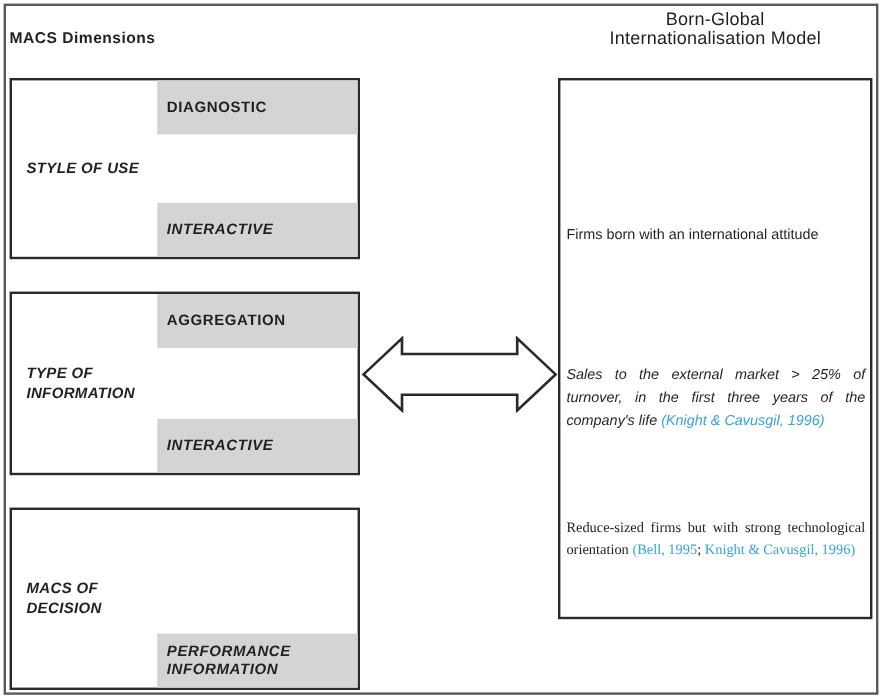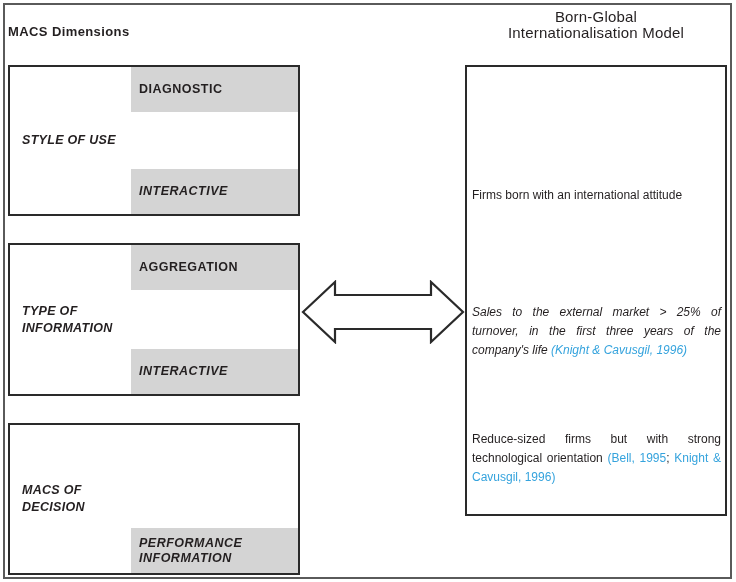--- a/index.html
+++ b/index.html
@@ -49,21 +49,21 @@
   .rightbox{
     position:absolute;left:465px;top:65px;width:262px;height:451px;
     border:2px solid var(--box_border);background:#fff;box-sizing:border-box;
   }
   .para{
     position:absolute;left:5px;right:4px;
     font-size:12px;line-height:19px;text-align:justify;
   }
   .para-1{top:119px;}
   .para-2{top:236px;font-style:italic;}
-  .para-3{top:363px;}
+  .para-3{top:363px;font-family:Liberation Serif, serif;}
   .seg-dark{color:var(--text_dark);}
   .seg-blue{color:var(--citation_blue);}
   .arrow-wrap{position:absolute;left:301px;top:280px;width:164px;height:64px;}
 </style>
 </head>
 <body>
 
 <div class="canvas">
 
   <div class="frame"></div>

